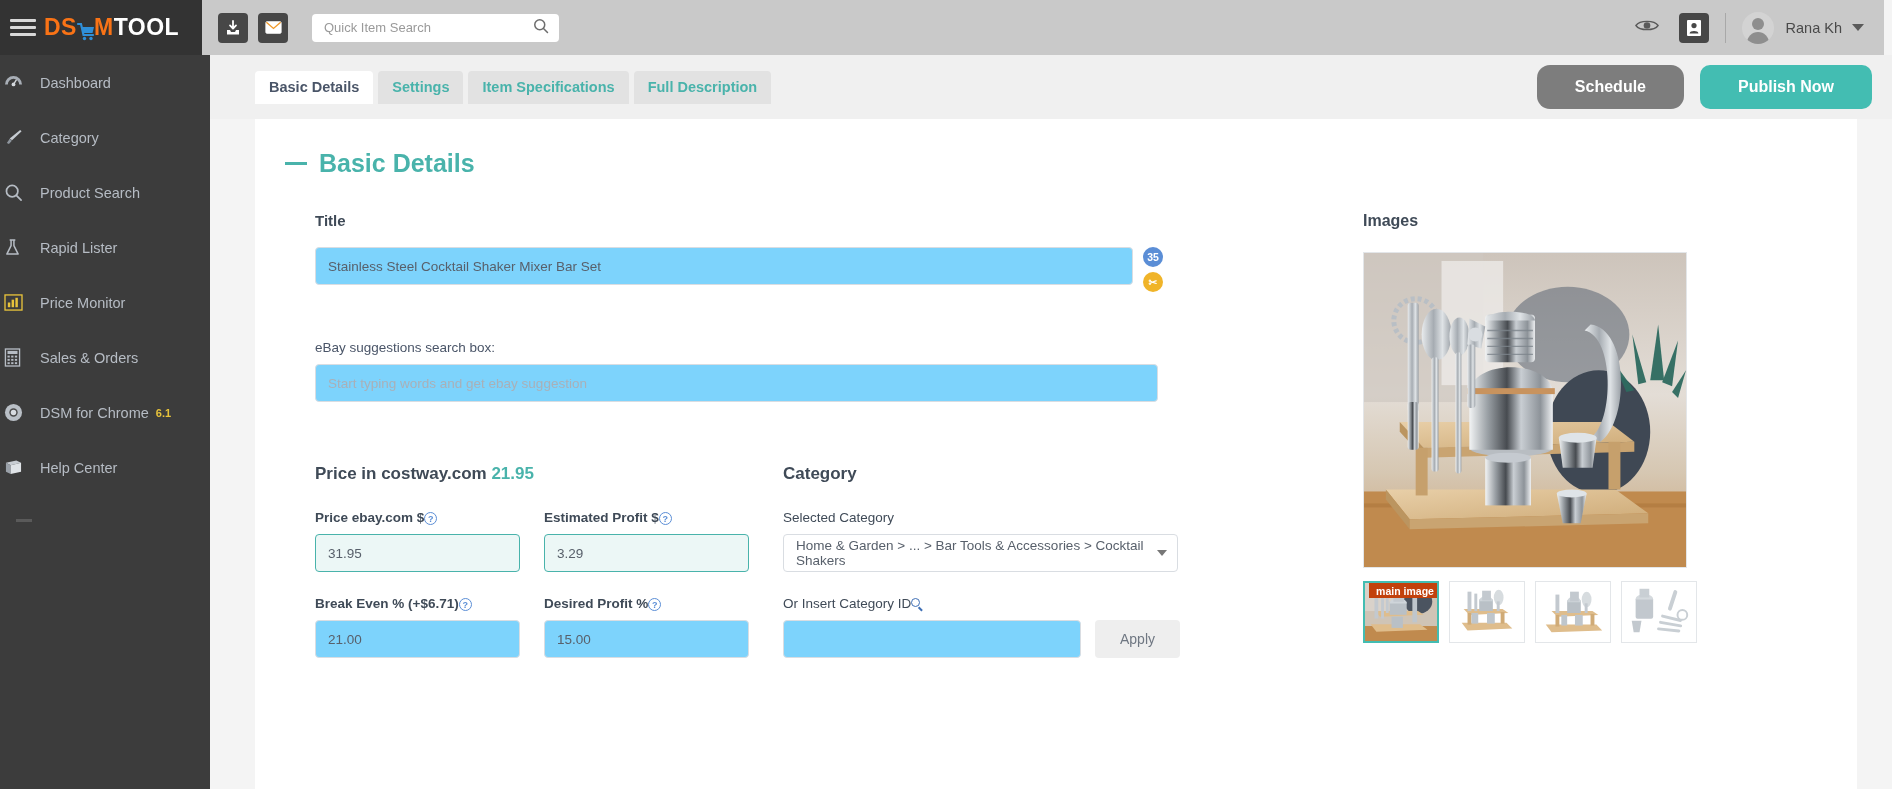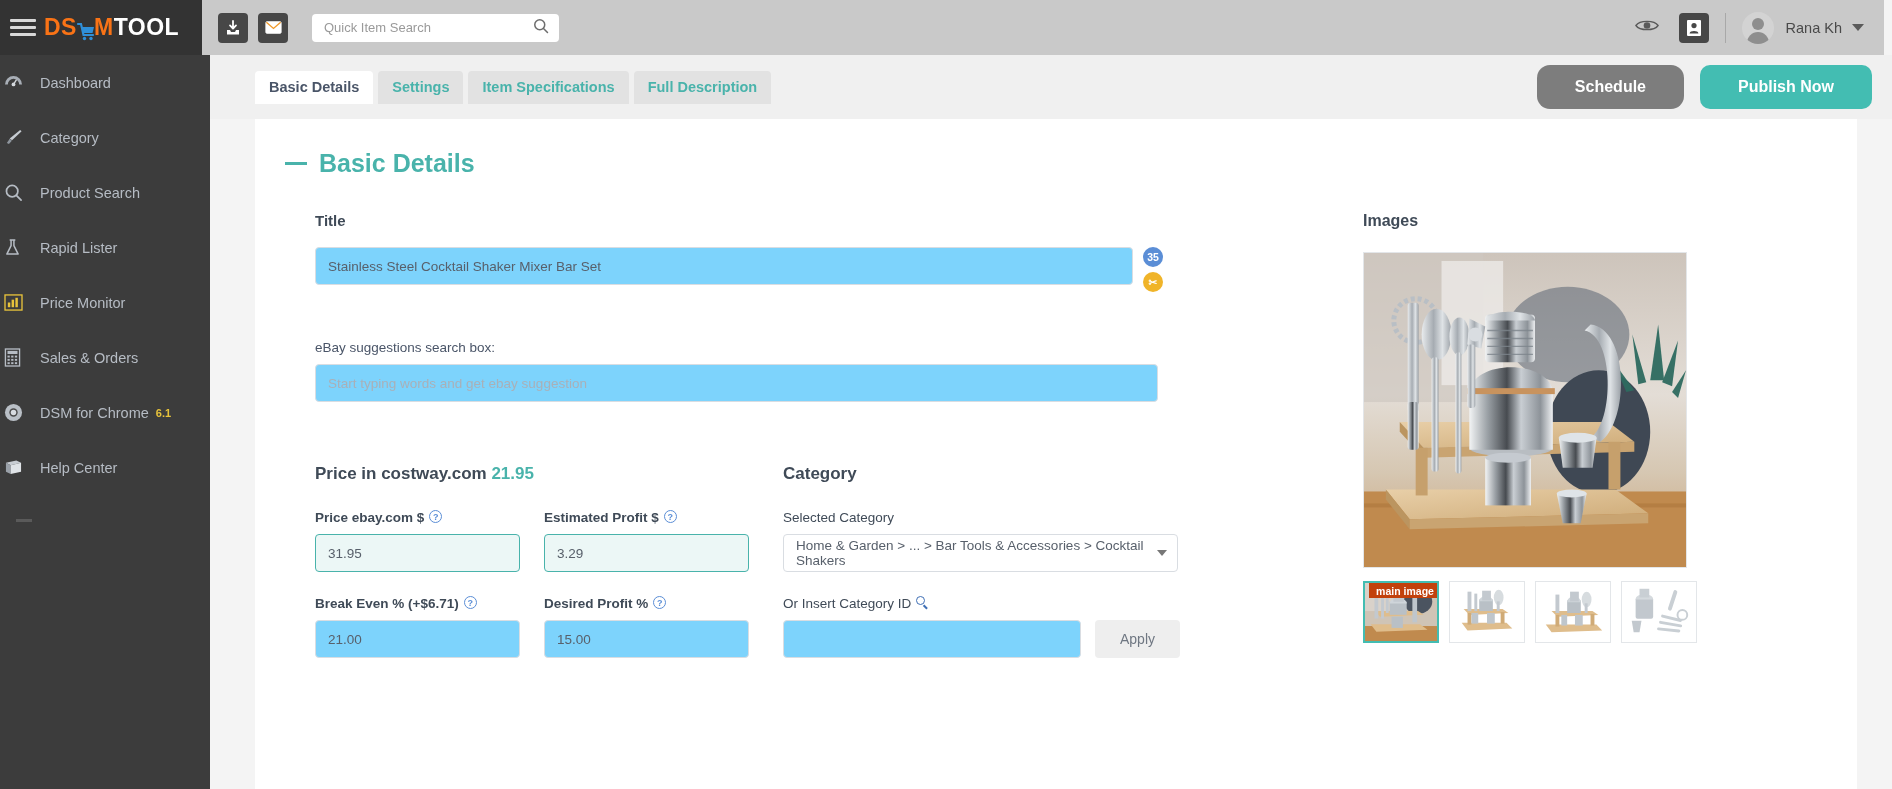--- a/index.html
+++ b/index.html
@@ -160,21 +160,21 @@
   }
   .badge-count { background: #5b8ed6; }
   .badge-scissor { background: #f0b429; }
 
   .price-header { font-size: 17px; font-weight: bold; color: #3f4a57; margin-bottom: 26px; }
   .price-header .amt { color: #49b3ab; }
 
   .grid2 { display: flex; gap: 24px; }
   .f-col { width: 205px; }
   .f-label { font-size: 13.5px; color: #3f4a57; font-weight: bold; margin-bottom: 9px;
-    display: flex; align-items: flex-start; gap: 5px; white-space: nowrap; }
+    display: flex; align-items: flex-end; white-space: nowrap; }
   .q-icon { width: 13px; height: 13px; border-radius: 50%; border: 1.3px solid #5b8ed6;
     color: #5b8ed6; font-size: 9px; display:inline-flex; align-items:center;
     justify-content:center; font-weight: bold; cursor: pointer; }
   .in-focus { border: 1px solid #49b3ab !important; background: #ecf7f6 !important; }
   .in-plain { border: 1px solid #d9dde2; }
 
   .cat-select {
     height: 38px; width: 395px;
     border: 1px solid #d9dde2; border-radius: 4px;
     display: flex; align-items: center; padding: 0 10px 0 12px;

